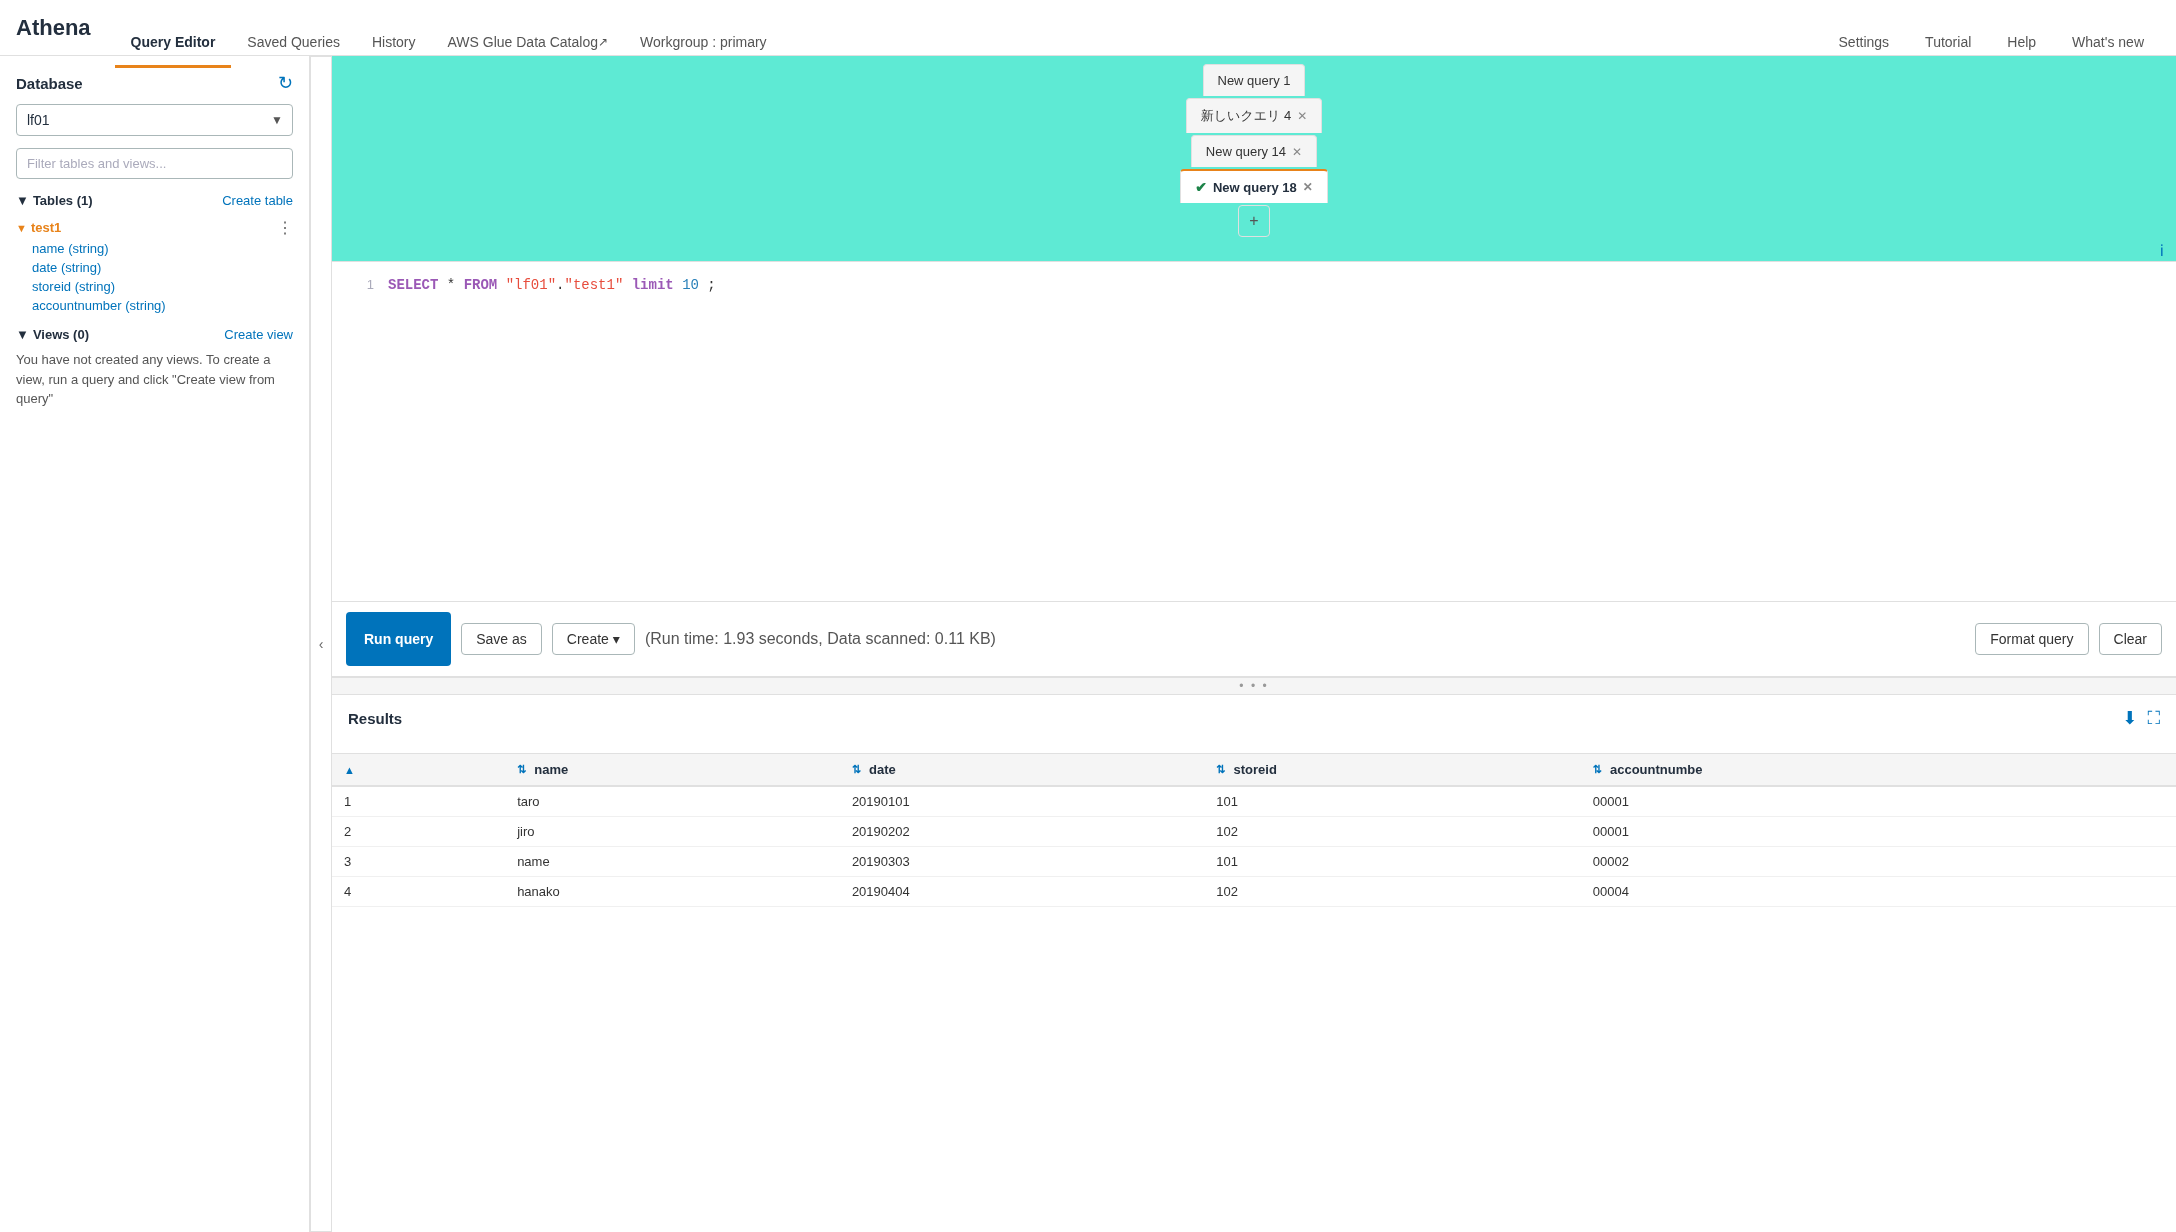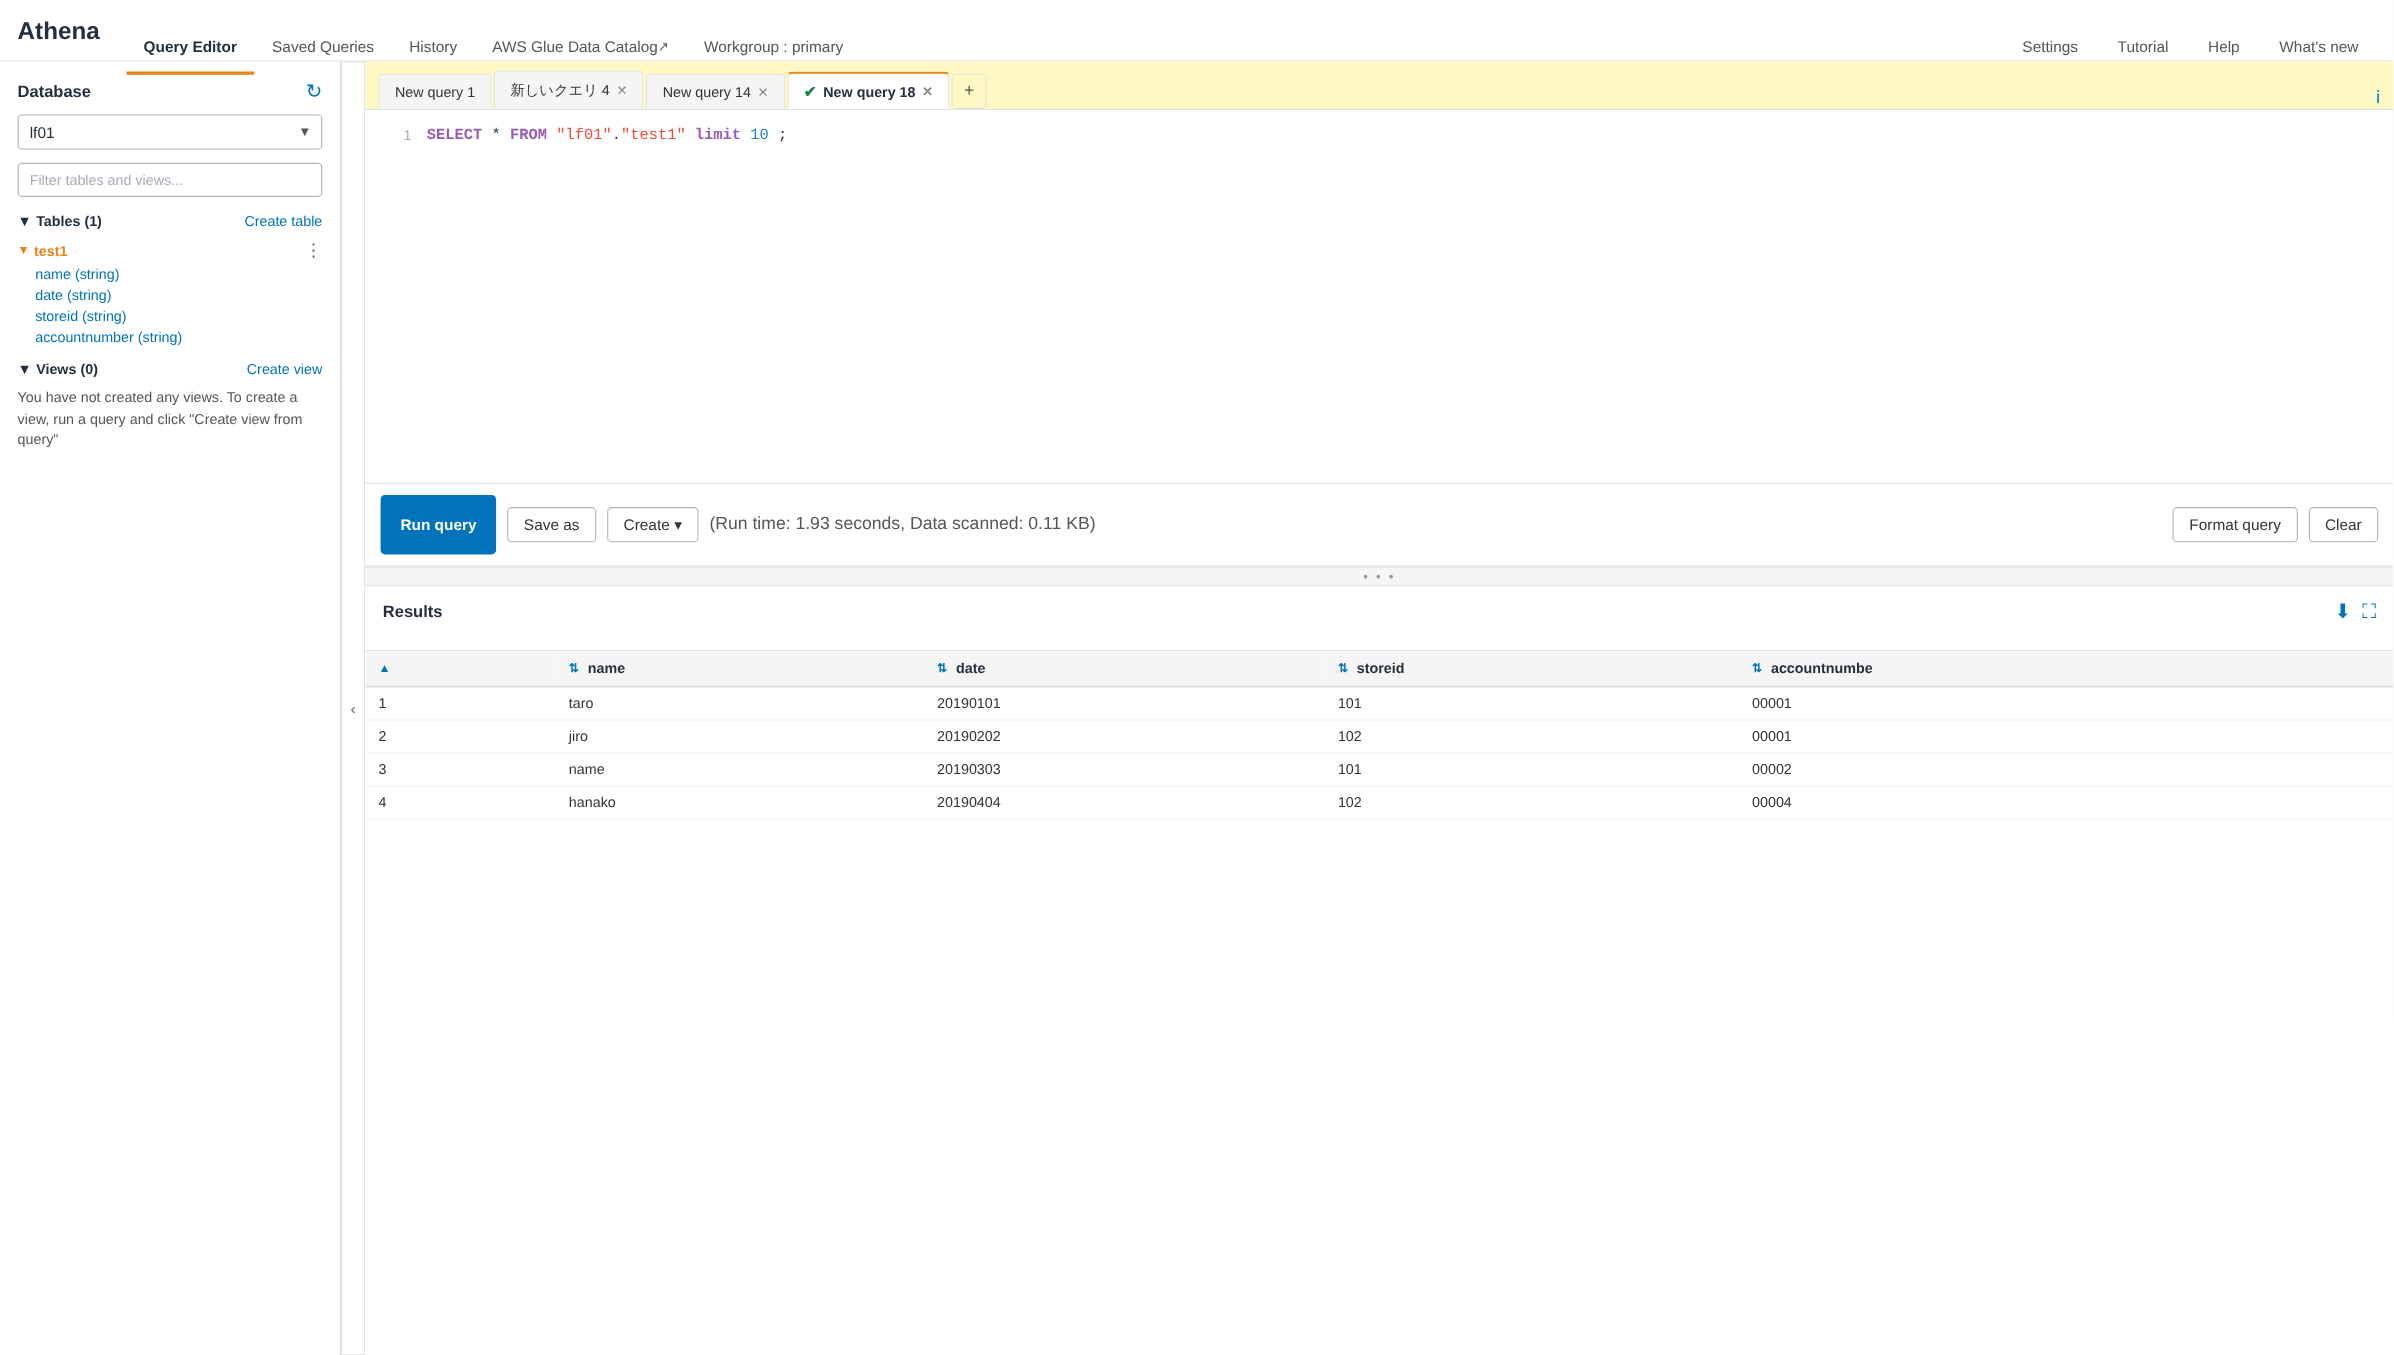--- a/index.html
+++ b/index.html
@@ -81,22 +81,22 @@
       cursor: pointer; color: #666; font-size: 14px; flex-shrink: 0;
     }
 
     
     .editor-area {
       flex: 1; display: flex; flex-direction: column; overflow: hidden; background: #fff;
     }
 
     
     .tabs-bar {
-      display: flex; align-items: flex-end; border-bottom: 1px solid #e0e0e0;
-      background: #fef9c3; padding: 0 12px; gap: 2px; flex-shrink: 0; padding-top: 8px;
+      display: flex; align-items: center; border-bottom: 1px solid #e0e0e0;
+      background: #5eead4; padding: 0 12px; gap: 2px; flex-shrink: 0; padding-top: 8px; flex-direction: column;
     }
     .tab {
       padding: 8px 14px; border: 1px solid #e0e0e0; border-bottom: none;
       border-radius: 4px 4px 0 0; background: #f5f5f5; font-size: 13px;
       color: #333; cursor: pointer; display: flex; align-items: center; gap: 6px;
       white-space: nowrap;
     }
     .tab.active {
       background: #fff; border-top: 2px solid #e8831a; color: #232f3e; font-weight: 600;
     }

